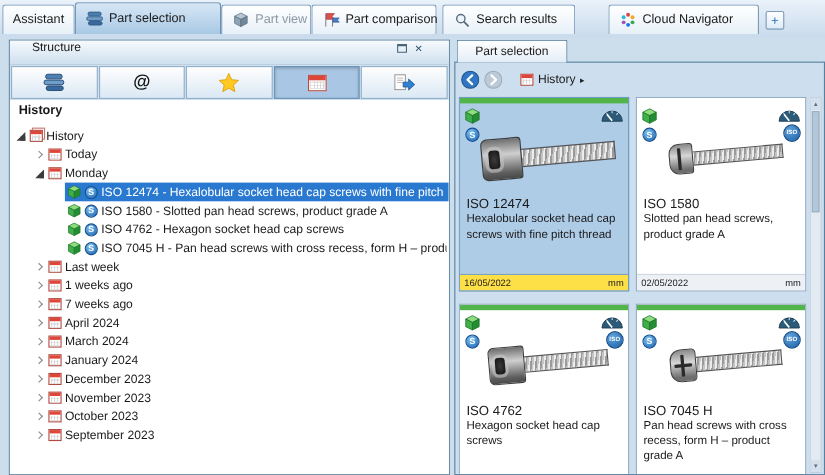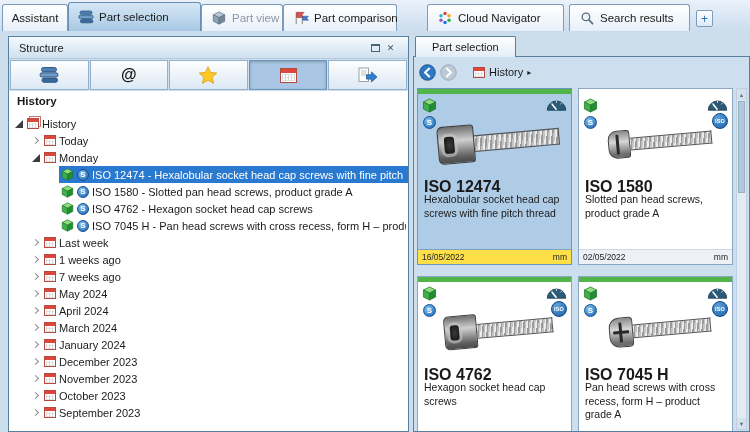--- a/index.html
+++ b/index.html
@@ -18,21 +18,21 @@
   [data-name="tab-assistant"]{width:66px;justify-content:center}
   [data-name="tab-part-selection"]{width:133px}
   [data-name="tab-part-view"]{width:82px}
   [data-name="tab-part-comparison"]{width:114px}
   [data-name="tab-cloud-navigator"]{width:137px;margin-left:30px}
   [data-name="tab-search-results"]{width:121px;margin-left:5px}
   .add-tab{width:17px;height:17px;margin:0 0 4px 6px;border:1px solid #7d9cba;border-radius:2px;background:linear-gradient(#fff,#dcebf8);color:#2a6db2;font-size:12px;line-height:1;display:flex;align-items:center;justify-content:center;cursor:pointer;font-family:inherit}
 
   
   .structure-panel{position:absolute;left:8px;top:36px;width:401px;bottom:0;border:1px solid #57809f;background:#fff;display:flex;flex-direction:column}
-  .panel-titlebar{height:22px;background:linear-gradient(#f6fafd,#cfe0ef);border-bottom:1px solid #b5c9db;display:flex;align-items:center;padding:0 10px;flex:none}
+  .panel-titlebar{height:22px;background:linear-gradient(#f6fafd,#cfe0ef);border-bottom:1px solid #b5c9db;display:flex;align-items:flex-start;padding:0 20px;flex:none}
   .panel-title{flex:1;font-size:11px}
   .tb-btn{width:15px;height:14px;display:flex;align-items:center;justify-content:center;color:#3a526a;cursor:pointer}
   .float-glyph{width:9px;height:8px;border:1px solid #4a6478;border-top-width:2px}
   .tb-close{font-size:9px}
   .structure-toolbar{height:32px;background:#cfe0ef;display:flex;padding:1px;gap:1px;flex:none}
   .tool-btn{flex:1;border:1px solid #93b1cb;background:linear-gradient(#fefefe,#dbe8f4);display:flex;align-items:center;justify-content:center;cursor:pointer}
   .tool-btn.pressed{background:var(--sel-bg,#a9c7e4);border-color:#6c94ba;box-shadow:inset 0 1px 3px rgba(0,0,0,.25)}
   .tool-icon{display:flex;align-items:center;justify-content:center}
   .tool-icon svg{width:20px;height:18px}
   .at-glyph{font-size:16px;font-weight:bold;color:#111;line-height:1}
@@ -75,21 +75,21 @@
   .card.selected{background:var(--card-sel,#afcce7);border-color:#6b96bd}
   .green-bar{height:5px;background:var(--green,#52b549);flex:none}
   .green-bar.none{background:transparent}
   .card-body{position:relative;flex:1;min-height:0}
   .cube-icon.card-pos{position:absolute;left:4px;top:4px;width:15px;height:15px}
   .s-badge.card-pos{position:absolute;left:5px;top:22px;width:13px;height:13px}
   .gauge-icon{position:absolute;right:4px;top:3px;width:21px;height:14px}
   .gauge-icon svg{width:100%;height:100%}
   .iso-badge{position:absolute;right:4px;top:19px;width:16px;height:16px;border-radius:50%;background:radial-gradient(circle at 35% 30%,#61a3da,#1a5fa8);border:1px solid #124a85;color:#fff;font-size:5.5px;font-weight:bold;display:flex;align-items:center;justify-content:center;letter-spacing:.2px}
   .thumb{position:absolute;left:14px;top:14px;right:6px;height:66px;display:flex;align-items:center;justify-content:center}
-  .card-title{position:absolute;left:6px;top:84px;font-weight:bold;font-size:16px}
+  .card-title{position:absolute;left:6px;top:84px;font-weight:normal;font-size:12px}
   .card-desc{position:absolute;left:6px;top:99px;right:5px;font-size:10.5px;line-height:1.3}
   .card-footer{flex:none;height:15px;display:flex;align-items:center;justify-content:space-between;padding:0 4px;font-size:8.5px;color:#222;background:#edf1f5;border-top:1px solid #cdd8e2}
   .card.selected .card-footer{background:#fde047;border-top-color:#7aa2c4}
 
   
   .screw{display:flex;align-items:center;transform:rotate(-5deg)}
   .card.selected .screw{transform:rotate(-5deg) scale(1.12)}
   .screw .head{position:relative;flex:none;border:1px solid #3e3e3e}
   .screw .shank{flex:none;border:1px solid #555;border-left:none;background:repeating-linear-gradient(100deg,#ececec 0 1.5px,#9a9a9a 1.5px 3px,#c4c4c4 3px 4.5px)}
   .sh .head{width:33px;height:34px;border-radius:5px 3px 3px 5px;background:linear-gradient(#6f6f6f,#cfcfcf 38%,#5e5e5e 85%,#4a4a4a)}
@@ -145,41 +145,41 @@
         <span class="tab-icon" data-name="comparison-icon">
           <svg viewBox="0 0 18 16">
             <line x1="3.5" y1="1.5" x2="3.5" y2="15" stroke="#777" stroke-width="1"></line>
             <path d="M4 1.5h8.5L10 4.5l2.5 3H4Z" fill="#d85050" stroke="#a02828" stroke-width="0.6"></path>
             <line x1="10.5" y1="6" x2="10.5" y2="15" stroke="#777" stroke-width="1"></line>
             <path d="M11 6h6.5L15.6 8.2l1.9 2.3H11Z" fill="#4a7cc8" stroke="#2a4f92" stroke-width="0.6"></path>
           </svg>
         </span>
         <span class="tab-label" data-name="tab-label">Part comparison</span>
       </div>
+      <div class="tab" data-name="tab-search-results">
+        <span class="tab-icon" data-name="search-icon">
+          <svg viewBox="0 0 16 16">
+            <circle cx="6.8" cy="6.8" r="4.3" fill="#eef4fa" stroke="#5b6f80" stroke-width="1.5"></circle>
+            <line x1="10.2" y1="10.2" x2="14.3" y2="14.3" stroke="#5b6f80" stroke-width="2" stroke-linecap="round"></line>
+          </svg>
+        </span>
+        <span class="tab-label" data-name="tab-label">Search results</span>
+      </div>
       <div class="tab" data-name="tab-cloud-navigator">
         <span class="tab-icon" data-name="cloud-nav-icon">
           <svg viewBox="0 0 16 16">
             <circle cx="8" cy="2.8" r="2" fill="#e04438"></circle>
             <circle cx="12.6" cy="5.4" r="2" fill="#f5a623"></circle>
             <circle cx="12.6" cy="10.6" r="2" fill="#35a853"></circle>
             <circle cx="8" cy="13.2" r="2" fill="#1a73e8"></circle>
             <circle cx="3.4" cy="10.6" r="2" fill="#9b59b6"></circle>
             <circle cx="3.4" cy="5.4" r="2" fill="#29b6d8"></circle>
           </svg>
         </span>
         <span class="tab-label" data-name="tab-label">Cloud Navigator</span>
-      </div>
-      <div class="tab" data-name="tab-search-results">
-        <span class="tab-icon" data-name="search-icon">
-          <svg viewBox="0 0 16 16">
-            <circle cx="6.8" cy="6.8" r="4.3" fill="#eef4fa" stroke="#5b6f80" stroke-width="1.5"></circle>
-            <line x1="10.2" y1="10.2" x2="14.3" y2="14.3" stroke="#5b6f80" stroke-width="2" stroke-linecap="round"></line>
-          </svg>
-        </span>
-        <span class="tab-label" data-name="tab-label">Search results</span>
       </div>
       <button class="add-tab" data-name="add-tab-button">+</button>
   </div>
 
   <div class="structure-panel" data-name="structure-panel">
     <div class="panel-titlebar" data-name="structure-titlebar">
       <span class="panel-title" data-name="structure-panel-title">Structure</span>
       <span class="tb-btn" data-name="float-panel-icon">
           <span class="float-glyph" data-name="window-glyph"></span>
         </span>
@@ -343,30 +343,20 @@
           <div class="tree-row lvl1" data-name="tree-item-7-weeks-ago">
             <span class="expander closed" data-name="expander-closed-icon"></span>
             <span class="row-main" data-name="tree-item-main">
               <span class="cal-icon " data-name="calendar-icon">
                 <span class="cal-top" data-name="calendar-top"></span>
                 <span class="cal-grid" data-name="calendar-grid"></span>
               </span>
               <span class="tree-label" data-name="tree-item-label">7 weeks ago</span>
             </span>
           </div>
-          <div class="tree-row lvl1" data-name="tree-item-may-2024">
-            <span class="expander closed" data-name="expander-closed-icon"></span>
-            <span class="row-main" data-name="tree-item-main">
-              <span class="cal-icon " data-name="calendar-icon">
-                <span class="cal-top" data-name="calendar-top"></span>
-                <span class="cal-grid" data-name="calendar-grid"></span>
-              </span>
-              <span class="tree-label" data-name="tree-item-label">May 2024</span>
-            </span>
-          </div>
           <div class="tree-row lvl1" data-name="tree-item-april-2024">
             <span class="expander closed" data-name="expander-closed-icon"></span>
             <span class="row-main" data-name="tree-item-main">
               <span class="cal-icon " data-name="calendar-icon">
                 <span class="cal-top" data-name="calendar-top"></span>
                 <span class="cal-grid" data-name="calendar-grid"></span>
               </span>
               <span class="tree-label" data-name="tree-item-label">April 2024</span>
             </span>
           </div>

